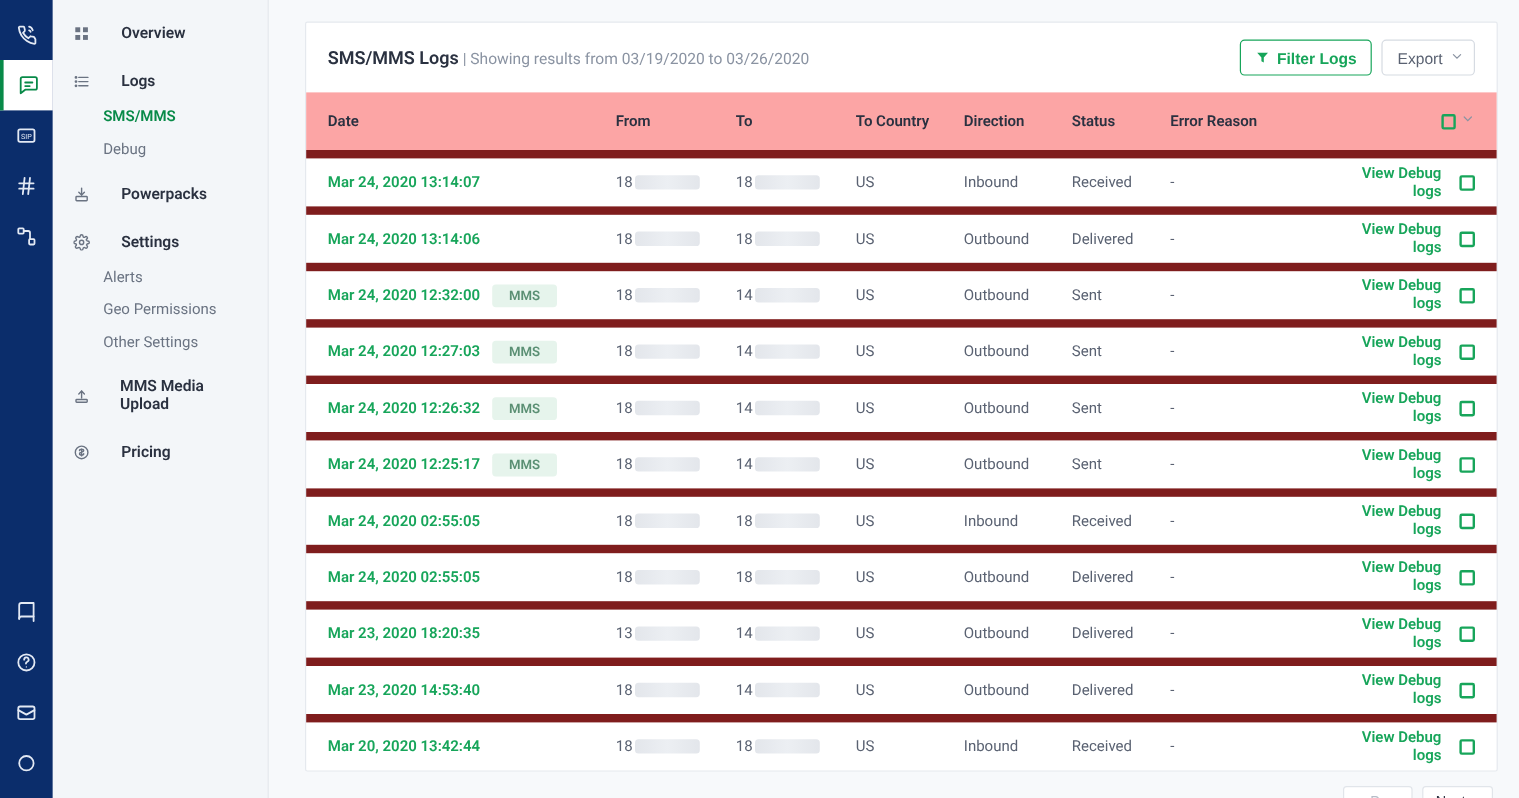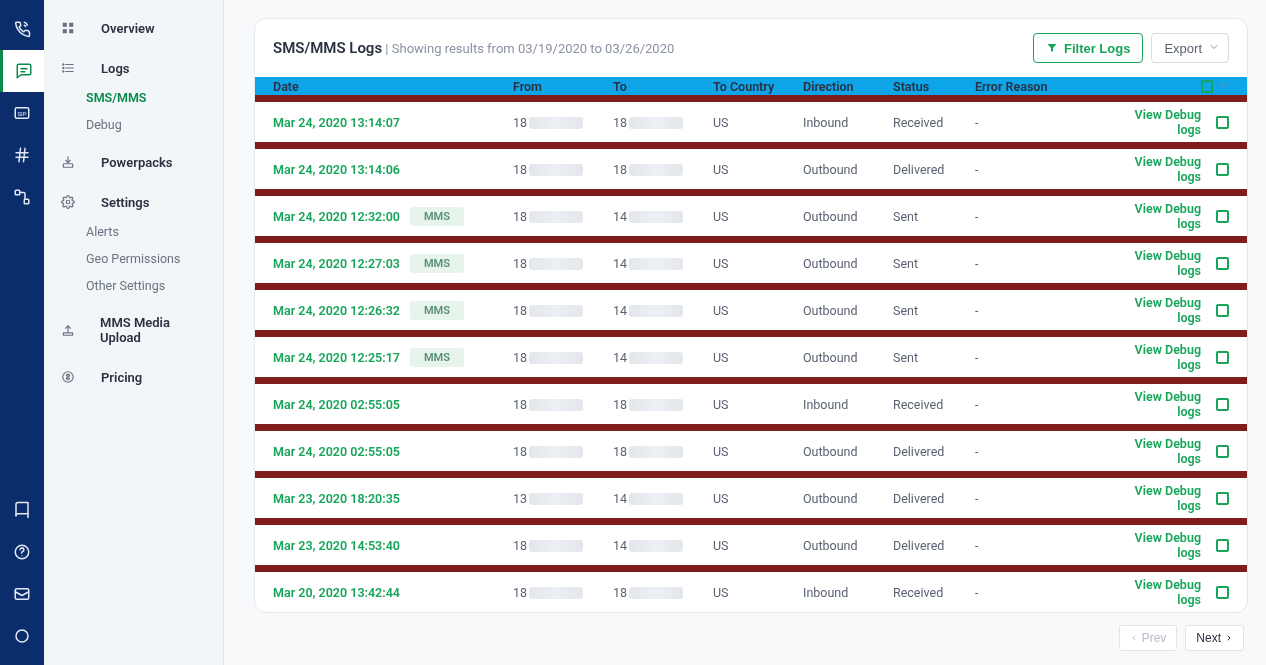--- a/index.html
+++ b/index.html
@@ -45,21 +45,21 @@
     display: block;
     padding: 6px 6px 6px 32px;
     font-size: 12.5px; color: #6a7382;
     cursor: pointer;
   }
   .side-sub.active { color: #088a48; font-weight: 600; }
 
   
   .main { flex: 1; overflow: auto; padding: 18px 18px 12px 30px; }
   .panel {
-    background: #fff; border: 1px solid #e5e9ee; border-radius: 12px;
+    background: #fff; border: 1px solid #e5e9ee; border-radius: 2px;
   }
   .panel-head {
     display: flex; align-items: center; justify-content: space-between;
     padding: 14px 18px;
   }
   .panel-title { font-size: 15px; color: #2a3140; font-weight: 600; }
   .panel-sub { font-weight: 400; color: #8a93a2; font-size: 13px; }
   .panel-actions { display: flex; gap: 8px; }
   .btn {
     height: 30px; display: inline-flex; align-items: center; gap: 6px;
@@ -72,22 +72,22 @@
   .btn.filter svg { display:block; }
 
   
   .thead, .trow {
     display: grid;
     grid-template-columns: 240px 100px 100px 90px 90px 82px 130px 1fr 28px;
     align-items: center;
     padding: 0 18px;
   }
   .thead {
-    background: #0ea5e9;
-    height: 18px;
+    background: #fca5a5;
+    height: 48px;
     font-size: 12.5px; font-weight: 600; color: #2a3140;
     position: relative;
   }
   .thead .sel-col { display:flex; align-items:center; justify-content:flex-end; gap:4px; }
   .trow {
     height: 47px; border-top: 7px solid #7f1d1d;
     font-size: 12.5px; color: #5a6272;
   }
   .trow .date { color: #17a55a; font-weight: 600; display:flex; align-items:center; gap:10px; }
   .mms-tag {

